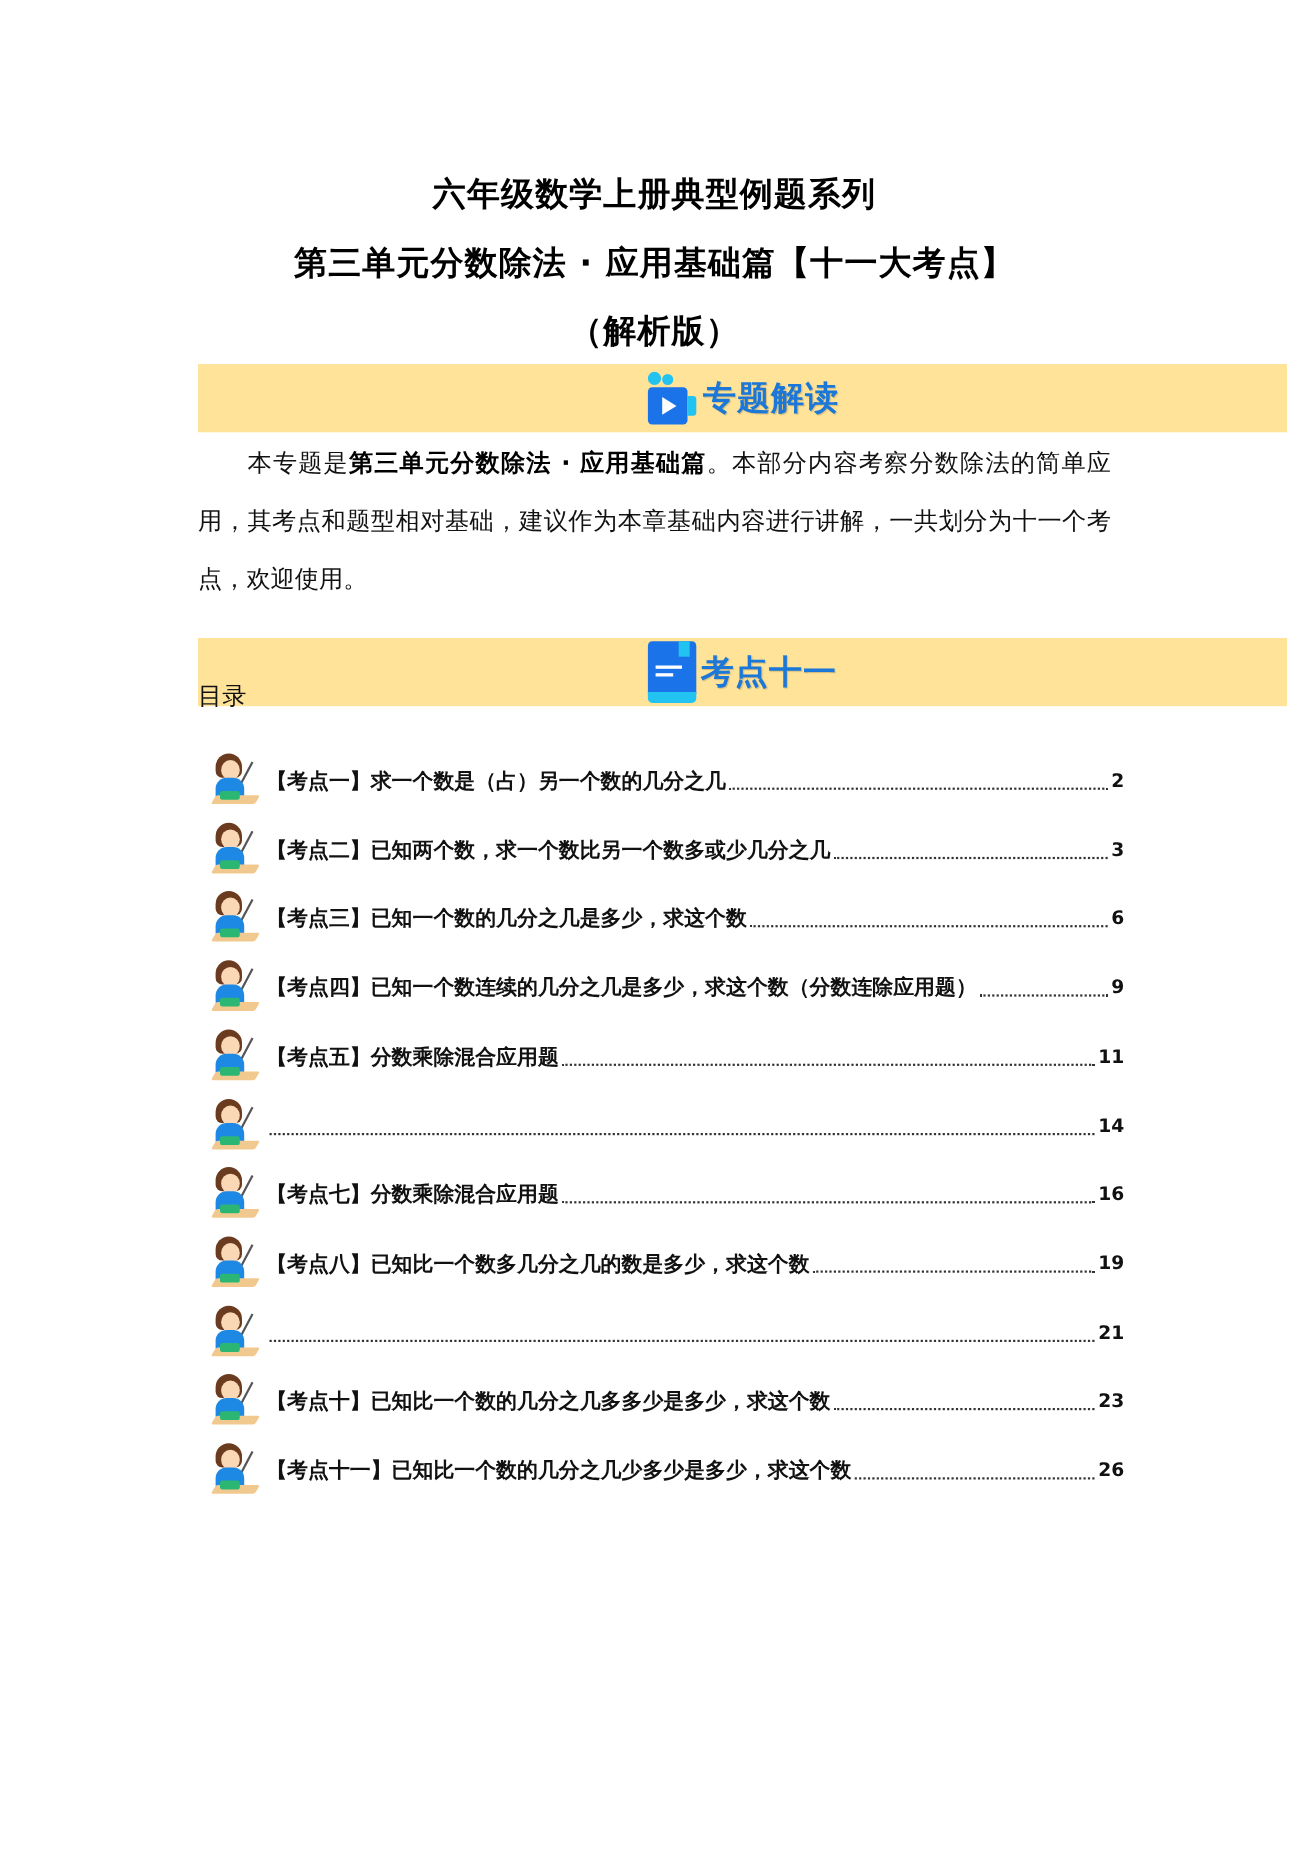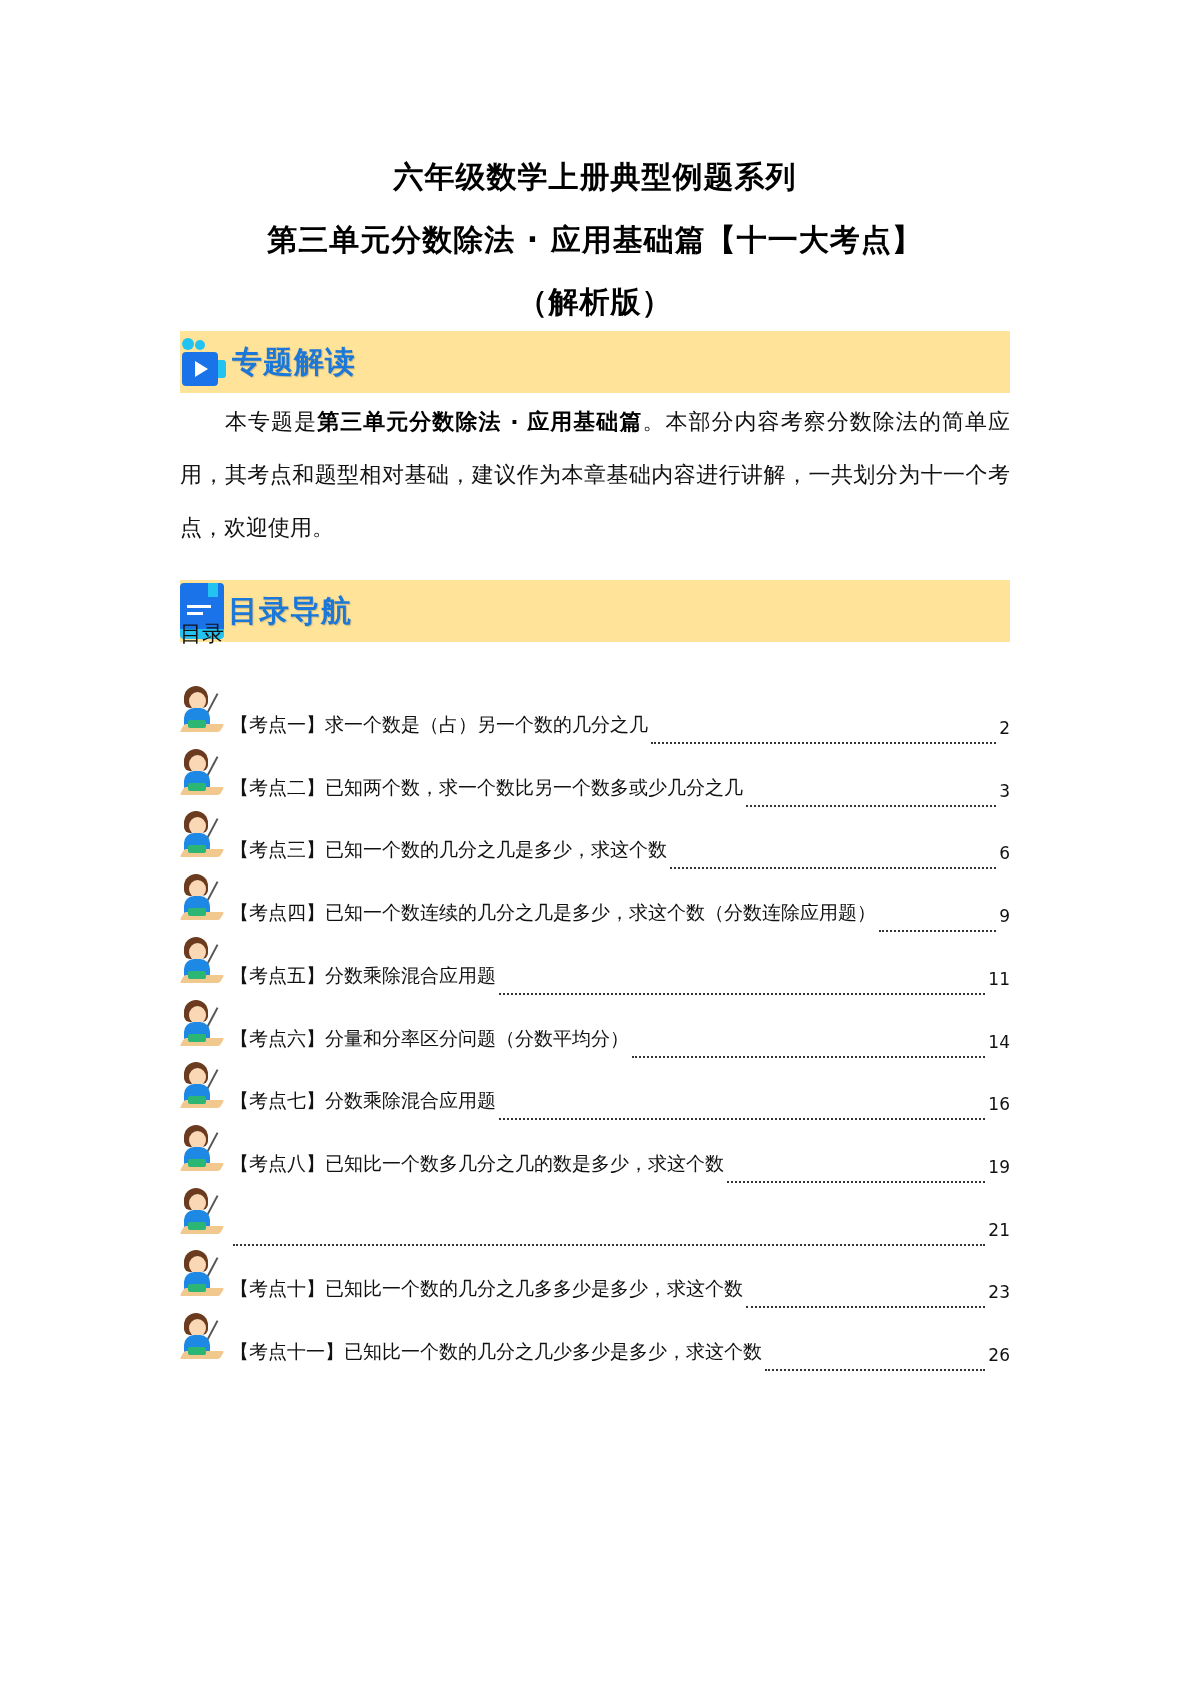--- a/index.html
+++ b/index.html
@@ -2,22 +2,22 @@
 <html><head>
 <meta charset="utf-8">
 <style>
   html, body { margin:0; padding:0; background:#ffffff; }
   body { width:1191px; height:1684px; position:relative; overflow:hidden;
          font-family:"DejaVu Sans","Liberation Sans",sans-serif; color:#111; }
   .page { position:absolute; left:180px; top:0; width:830px; }
   .title { position:absolute; left:0; width:830px; text-align:center;
            font-weight:bold; font-size:30px; line-height:40px; color:#000; letter-spacing:1px; }
   .t1 { top:157px;text-align:center; } .t2 { top:220px; } .t3 { top:282px; }
-  .banner { position:absolute; left:0; width:830px; height:62px; background:#FFE399;
-            display:flex; align-items:center; }
+  .banner { position:absolute; left:0; width:990px; height:62px; background:#FFE399;
+            display:flex; align-items:center; justify-content:center; }
   .b1 { top:331px; } .b2 { top:580px; }
   .banner-label { font-size:30px; font-weight:bold; color:#1C78D8; letter-spacing:1px;
                   text-shadow:1px 1px 1px rgba(0,0,0,0.18); margin-left:4px; }
   .icon-video { position:relative; width:48px; height:48px; }
   .icon-video .dot1 { position:absolute; left:2px; top:0; width:12px; height:12px; border-radius:50%; background:#22C3F0; }
   .icon-video .dot2 { position:absolute; left:15px; top:2px; width:10px; height:10px; border-radius:50%; background:#22C3F0; }
   .icon-video .body { position:absolute; left:2px; top:14px; width:36px; height:34px; border-radius:4px; background:#1A73E8; }
   .icon-video .lens { position:absolute; left:38px; top:22px; width:8px; height:18px; background:#22C3F0; border-radius:0 3px 3px 0; }
   .icon-video .play { position:absolute; left:15px; top:23px; width:0; height:0;
                       border-top:8px solid transparent; border-bottom:8px solid transparent; border-left:13px solid #fff; }
@@ -25,21 +25,21 @@
   .icon-book .cover { position:absolute; left:0; top:0; width:44px; height:48px; background:#1A73E8; border-radius:4px 4px 0 0; }
   .icon-book .spine { position:absolute; left:0; top:46px; width:44px; height:10px; background:#22C3F0; border-radius:0 0 4px 4px; }
   .icon-book .tab { position:absolute; left:28px; top:0; width:10px; height:14px; background:#22C3F0; }
   .icon-book .line1 { position:absolute; left:7px; top:22px; width:24px; height:3px; background:#fff; }
   .icon-book .line2 { position:absolute; left:7px; top:29px; width:16px; height:3px; background:#fff; }
   .para { position:absolute; left:0; width:830px; font-size:22px; line-height:53px; top:395px; color:#111; text-align:justify; }
   .para .indent { display:inline-block; width:44px; }
   .para b { font-weight:bold; color:#000; }
   .toc-heading { position:absolute; left:0; width:830px; top:619px; font-size:22px; line-height:30px; }
   .toc { position:absolute; left:0; top:680px; width:830px; }
-  .toc-row { position:absolute; left:0; width:830px; height:56px; display:flex; align-items:flex-end; }
+  .toc-row { position:absolute; left:12px; width:830px; height:56px; display:flex; align-items:center;font-weight:bold; }
   .teacher { position:relative; width:48px; height:54px; flex:none; margin-right:2px; }
   .teacher .hair { position:absolute; left:4px; top:2px; width:24px; height:22px; border-radius:12px 12px 6px 6px; background:#6B3B1F; }
   .teacher .face { position:absolute; left:9px; top:8px; width:17px; height:18px; border-radius:50%; background:#FAD7B5; }
   .teacher .shirt { position:absolute; left:4px; top:24px; width:26px; height:20px; border-radius:10px 10px 4px 4px; background:#1E88E5; }
   .teacher .desk { position:absolute; left:2px; top:40px; width:40px; height:8px; background:#F1C98E; transform:skewX(-30deg); border-radius:2px; }
   .teacher .books { position:absolute; left:8px; top:36px; width:18px; height:8px; background:#2BB673; border-radius:2px; }
   .teacher .pointer { position:absolute; left:30px; top:8px; width:2px; height:28px; background:#555; transform:rotate(28deg); }
   .toc-text { font-size:19px; white-space:nowrap; color:#111; flex:none; }
   .toc-dots { flex:1; border-bottom:2px dotted #333; margin:0 3px; height:1px; transform:translateY(6px); }
   .toc-page { font-size:17px; flex:none; color:#111; font-family:"DejaVu Sans",sans-serif; }
@@ -66,21 +66,21 @@
   <div class="para"><span class="indent"></span><span>本专题是</span><b>第三单元分数除法 · 应用基础篇</b><span>。本部分内容考察分数除法的简单应用，其考点和题型相对基础，建议作为本章基础内容进行讲解，一共划分为十一个考点，欢迎使用。</span></div>
 
   <div class="banner b2">
     <div class="icon-book">
       <div class="cover"></div>
         <div class="spine"></div>
         <div class="tab"></div>
         <div class="line1"></div>
         <div class="line2"></div>
     </div>
-    <span class="banner-label">目录导航</span>
+    <span class="banner-label">考点十一</span>
   </div>
 
   <div class="toc-heading">目录</div>
 
   <div class="toc">
     <div class="toc-row" style="top:2px">
       <div class="teacher">
           <div class="pointer"></div>
           <div class="hair"></div>
           <div class="face"></div>
@@ -146,21 +146,20 @@
     </div>
     <div class="toc-row" style="top:316px">
       <div class="teacher">
           <div class="pointer"></div>
           <div class="hair"></div>
           <div class="face"></div>
           <div class="shirt"></div>
           <div class="desk"></div>
           <div class="books"></div>
         </div>
-      <span class="toc-text">【考点六】分量和分率区分问题（分数平均分）</span>
       <span class="toc-dots"></span>
       <span class="toc-page">14</span>
     </div>
     <div class="toc-row" style="top:378px">
       <div class="teacher">
           <div class="pointer"></div>
           <div class="hair"></div>
           <div class="face"></div>
           <div class="shirt"></div>
           <div class="desk"></div>

